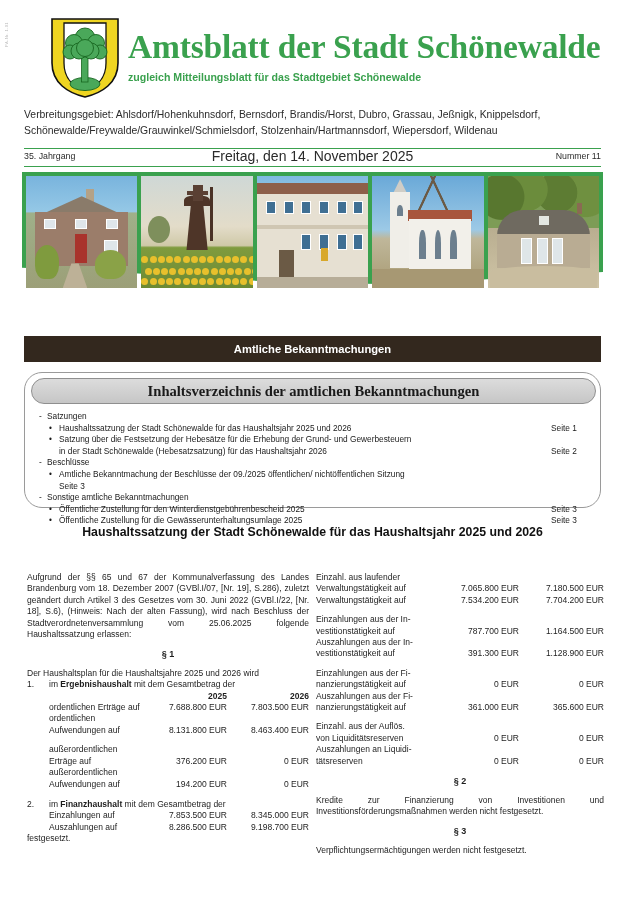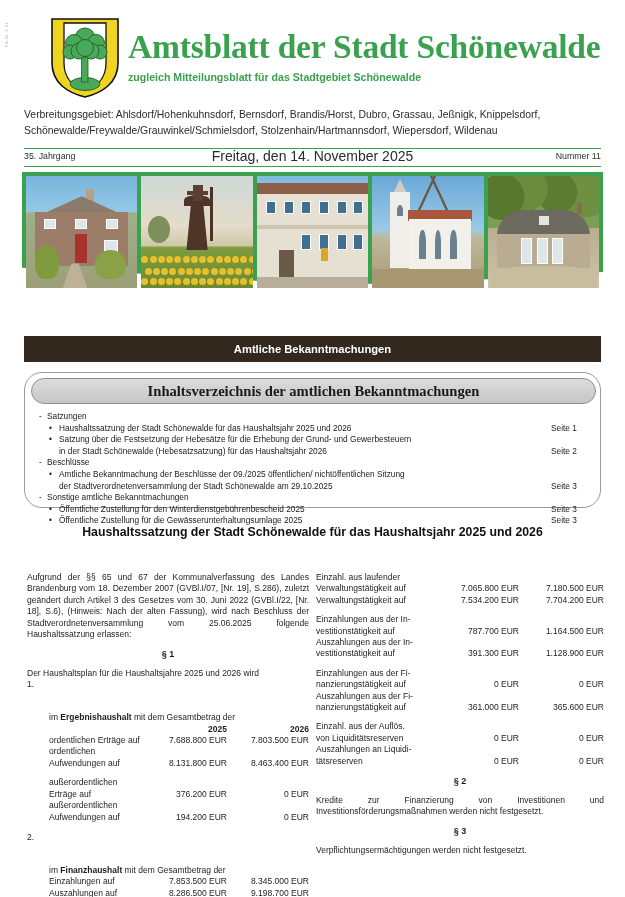--- a/index.html
+++ b/index.html
@@ -183,21 +183,21 @@
   }
   .col { position:absolute; top:572px; font-size:8.5px; line-height:11.4px; color:#1d1d1d; }
   .col-left { left:27px; width:282px; }
   .col-right { left:316px; width:288px; }
   .just { text-align:justify; text-justify:inter-word; }
   .sec { text-align:center; font-weight:bold; font-size:9px; margin:9px 0 7px; }
   .b { font-weight:bold; }
 
   .num-row { display:flex; }
   .num-row .n { width:22px; flex:none; }
-  .num-row .t { flex:1;margin-top:33px; }
+  .num-row .t { flex:1; }
   .tbl { width:100%; border-collapse:collapse; font-size:8.5px; line-height:11.4px; }
   .tbl td { padding:0; vertical-align:top; }
   .tbl .lbl { padding-left:22px; }
   .tbl .v1 { text-align:right; width:82px; white-space:nowrap; }
   .tbl .v2 { text-align:right; width:82px; white-space:nowrap; padding-left:4px; }
   .tbl .yh { text-align:right; font-weight:bold; }
   .tbl-r .lbl { padding-left:0; width:118px; }
   .tbl-r .v1 { width:85px; }
   .tbl-r .v2 { width:85px;margin-top:8px; }
   .rowgap td { height:8px; }
@@ -391,21 +391,20 @@
           <span class="txt">in der Stadt Schönewalde (Hebesatzsatzung) für das Haushaltsjahr 2026</span>
           <span class="pg">Seite 2</span>
         </div>
         <div class="toc-group-title">Beschlüsse</div>
         <div class="toc-item">
           <span class="bullet">•</span>
           <span class="txt">Amtliche Bekanntmachung der Beschlüsse der 09./2025 öffentlichen/ nichtöffentlichen Sitzung</span>
           <span class="pg"></span>
         </div>
         <div class="toc-cont">
-          <span class="txt">der Stadtverordnetenversammlung der Stadt Schönewalde am 29.10.2025</span>
           <span class="pg">Seite 3</span>
         </div>
         <div class="toc-group-title">Sonstige amtliche Bekanntmachungen</div>
         <div class="toc-item">
           <span class="bullet">•</span>
           <span class="txt">Öffentliche Zustellung für den Winterdienstgebührenbescheid 2025</span>
           <span class="pg">Seite 3</span>
         </div>
         <div class="toc-item">
           <span class="bullet">•</span>

